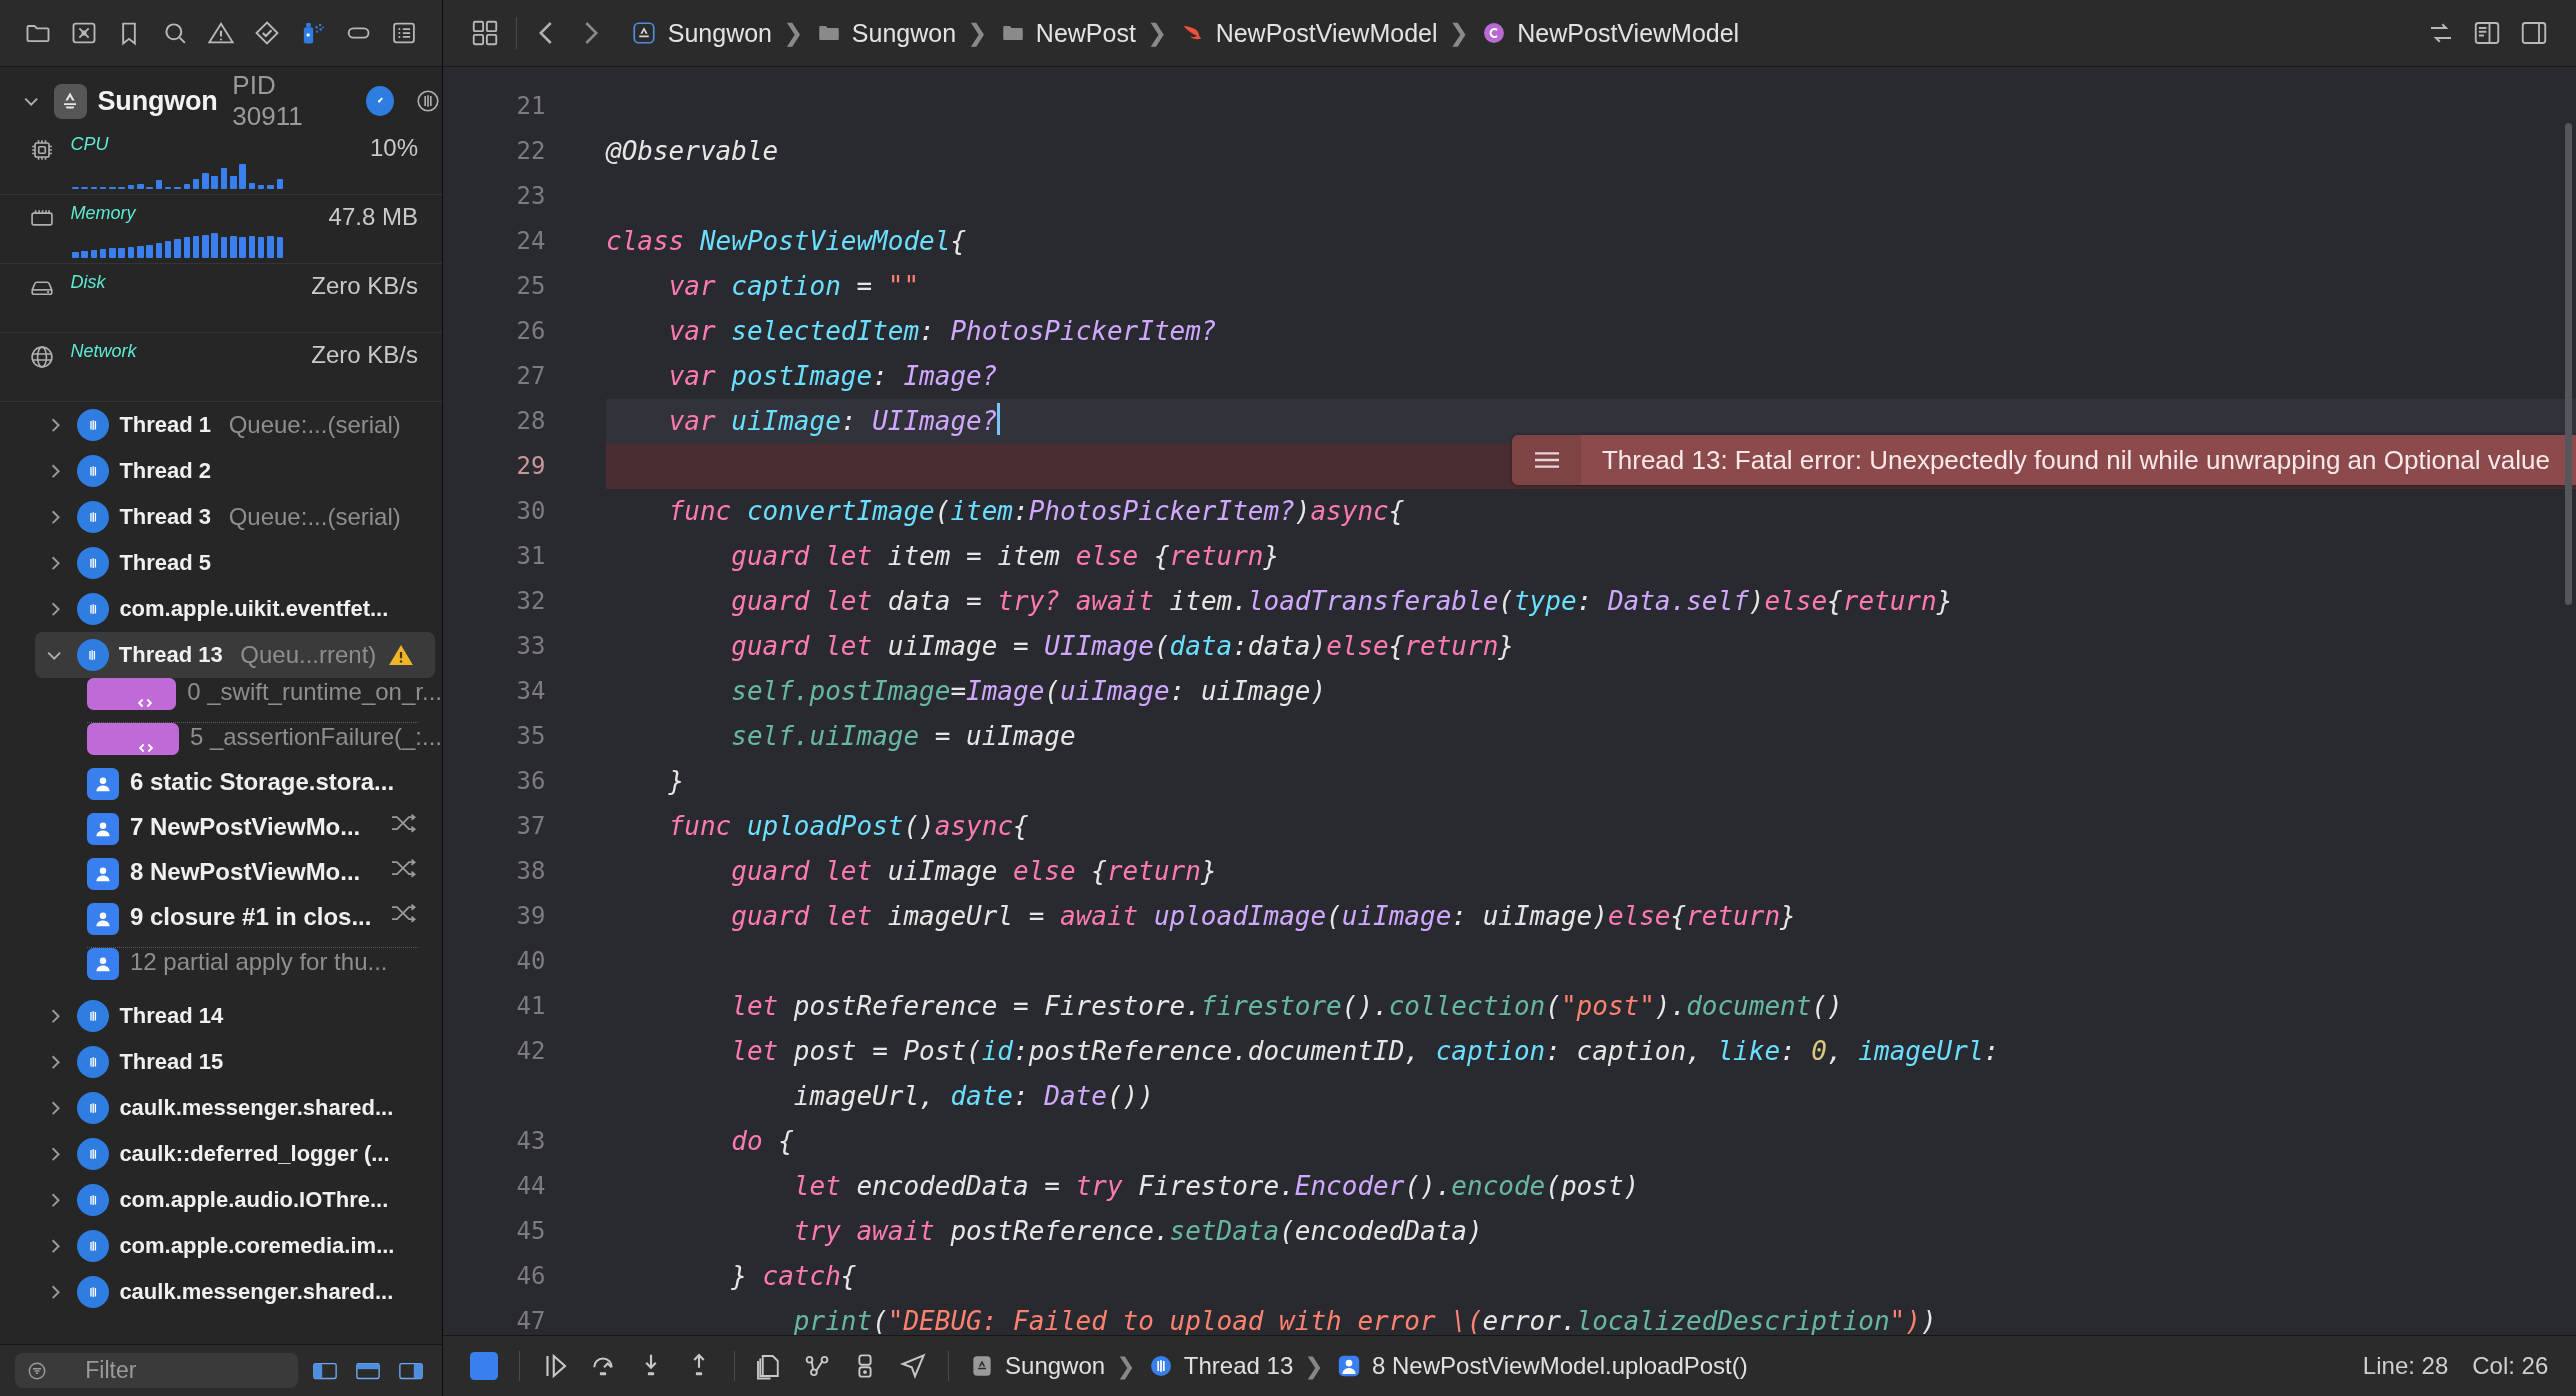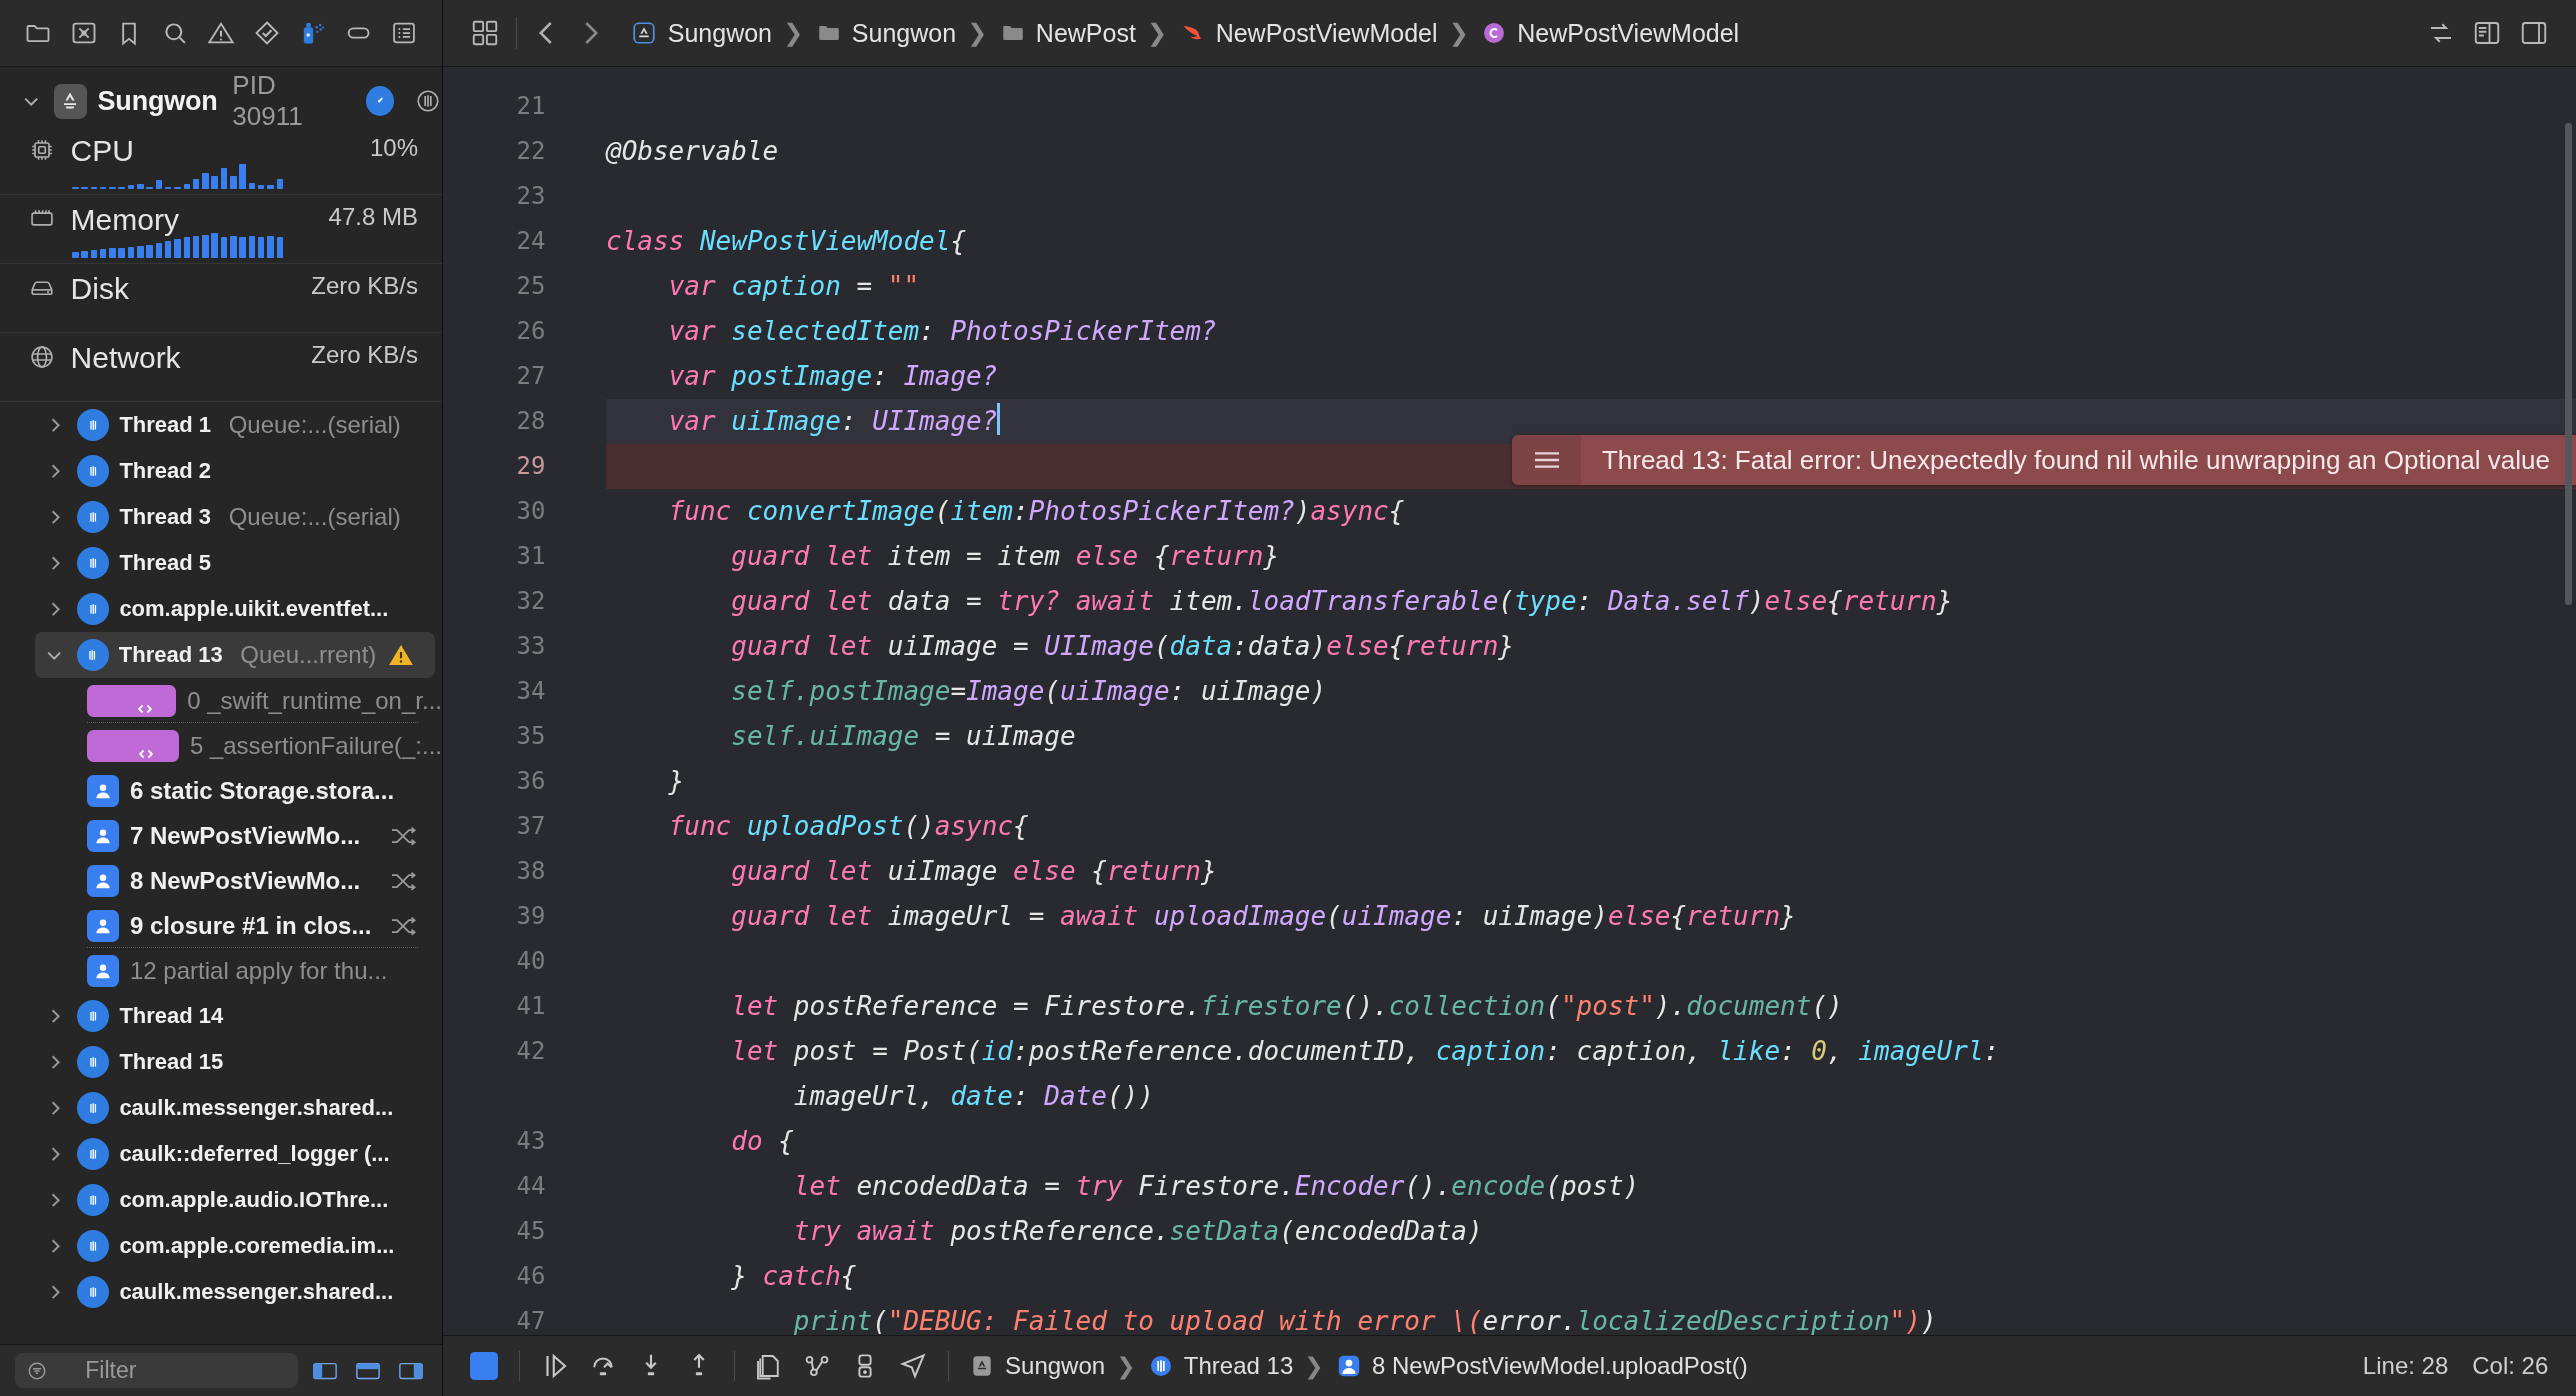--- a/index.html
+++ b/index.html
@@ -47,39 +47,39 @@
   .pill-gray { width:30px; height:30px; display:flex; align-items:center; justify-content:center; margin-left:9.3px; }
   .pill-gray svg { width:26px; height:26px; }
 
   
   .gauge {
     position:relative; height:69px; padding-left:28px; display:flex;
     align-items:flex-start; padding-top:7.4px; border-bottom:0.9px solid #343434;
   }
   .gauge-ico { width:37px; flex:0 0 37px; display:flex; align-items:center; justify-content:flex-start; padding-top:1.9px; }
   .gauge-ico svg { width:28px; height:28px; }
-  .gauge-label { font-size:30px; color:#e5e5e5; flex:1; padding-left:5.6px; }
+  .gauge-label { font-size:18px; color:#5eead4; flex:1; padding-left:5.6px;font-style:italic; }
   .gauge-val { font-size:24px; color:#c9c9c9; padding-right:24px; }
   .spark { position:absolute; left:72px; bottom:5.6px; display:flex; align-items:flex-end; gap:2.8px; height:32px; }
   .spark i { display:block; width:6.5px; background:#3a7ff0; border-radius:0.9px; }
 
   
   .trow { display:flex; align-items:center; height:46px; padding-left:43px; gap:10.2px; white-space:nowrap; }
   .trow.sel { background:#3a3a3a; border-radius:7.4px; margin:0 7.4px 0 35px; padding-left:7.4px; }
   .tw { width:24px; flex:0 0 24px; display:flex; align-items:center; justify-content:center; }
   .tw svg { width:20.4px; height:20.4px; }
   .tbadge { width:32px; height:32px; border-radius:50%; background:#2f7de1; display:flex; align-items:center; justify-content:center; flex:0 0 32px; }
   .tbadge svg { width:20.4px; height:20.4px; }
   .tname { font-size:22px; color:#f0f0f0; font-weight:600; }
   .tqueue { font-size:24px; color:#8e8e8e; font-weight:400; margin-left:7.4px; }
   .warn-tri { margin-left:auto; margin-right:20.4px; }
   .warn-tri svg { width:28px; height:28px; display:block; }
 
   
-  .frow { display:flex; align-items:center; height:45px; padding-left:87px; gap:11px; position:relative; }
+  .frow { display:flex; align-items:flex-start; height:45px; padding-left:87px; gap:11px; position:relative; }
   .fbadge { width:32px; height:32px; border-radius:6.5px; display:flex; align-items:center; justify-content:center; flex:0 0 32px; }
   .fbadge.code { background:#c06ad8; }
   .fbadge.user { background:#3a7ff0; }
   .fbadge svg { width:22px; height:22px; }
   .fname { font-size:24px; white-space:nowrap; }
   .fname.dim { color:#8e8e8e; }
   .fname.bright { color:#f0f0f0; font-weight:600; }
   .shuffle { margin-left:auto; margin-right:24px; }
   .shuffle svg { width:28px; height:20.4px; display:block; }
   .dotted { position:absolute; left:87px; right:24px; bottom:0; border-bottom:1.9px dotted #5a5a5a; }

